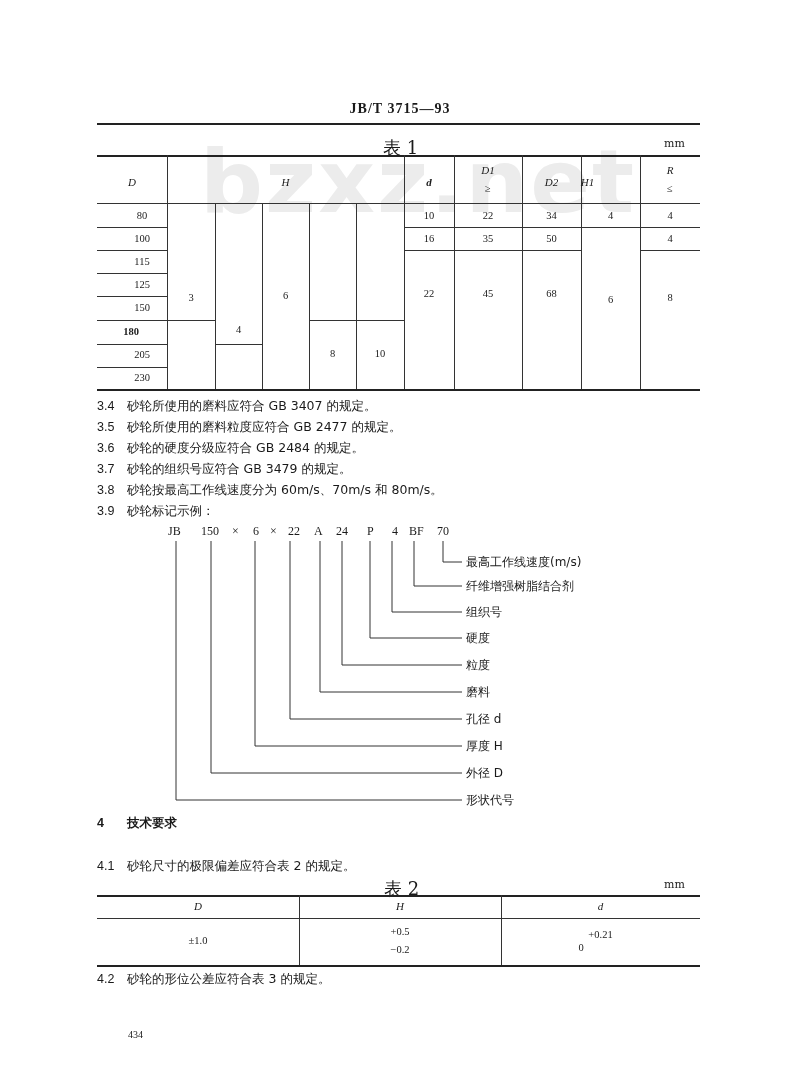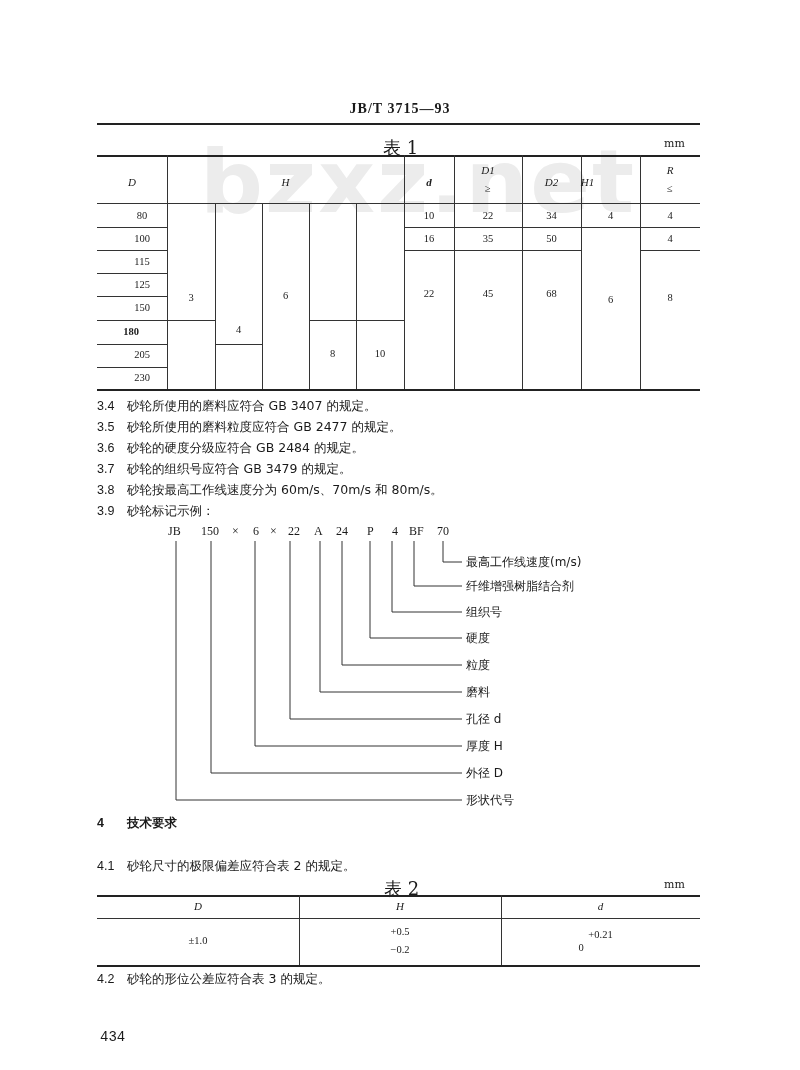--- a/index.html
+++ b/index.html
@@ -161,13 +161,13 @@
 <div class="abs cell ital" style="left:299px;top:900px;width:202px;">H</div>
 <div class="abs cell ital" style="left:501px;top:900px;width:199px;">d</div>
 <div class="abs cell" style="left:97px;top:935px;width:202px;">±1.0</div>
 <div class="abs cell" style="left:299px;top:926px;width:202px;">+0.5</div>
 <div class="abs cell" style="left:299px;top:944px;width:202px;">−0.2</div>
 <div class="abs cell" style="left:501px;top:929px;width:199px;">+0.21</div>
 <div class="abs cell" style="left:501px;top:942px;width:160px;">0</div>
 
 <div class="abs para" style="top:971px;"><span class="num">4.2</span><span>砂轮的形位公差应符合表 3 的规定。</span></div>
 
-<div class="abs" style="left:100px;top:1029px;font-size:14px;font-family:Liberation Mono, monospace;">434</div>
+<div class="abs" style="left:128px;top:1029px;font-size:10px;font-family:Liberation Serif, serif;">434</div>
 
 </body></html>

